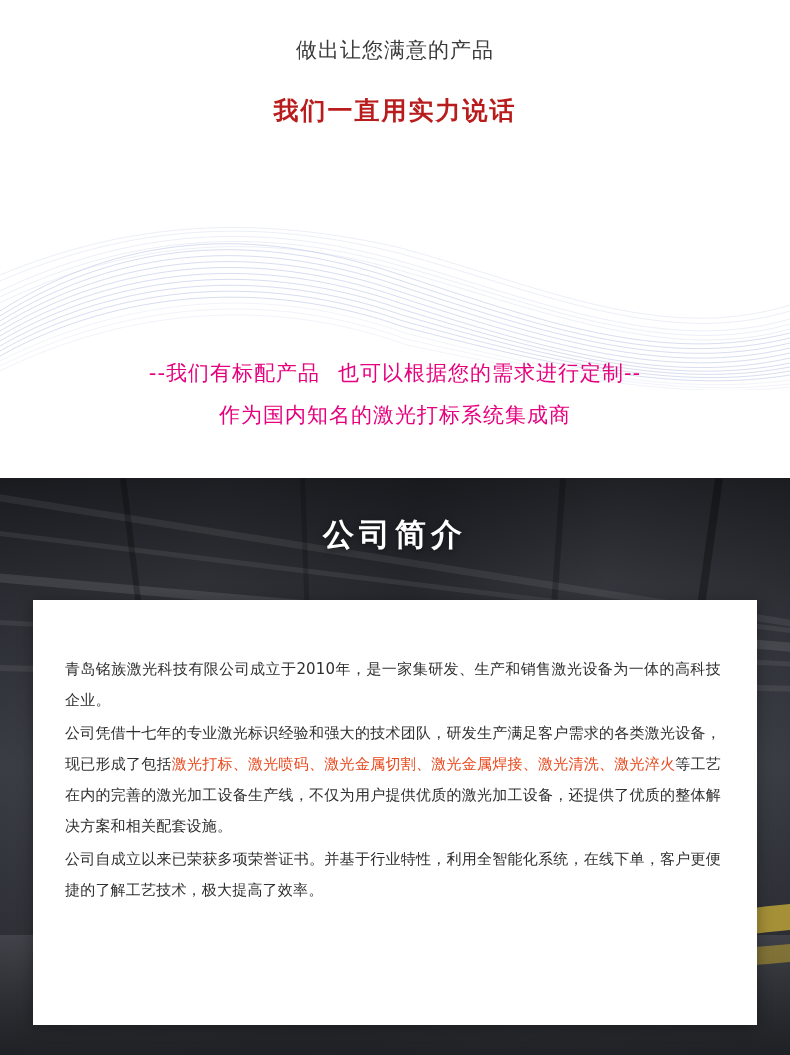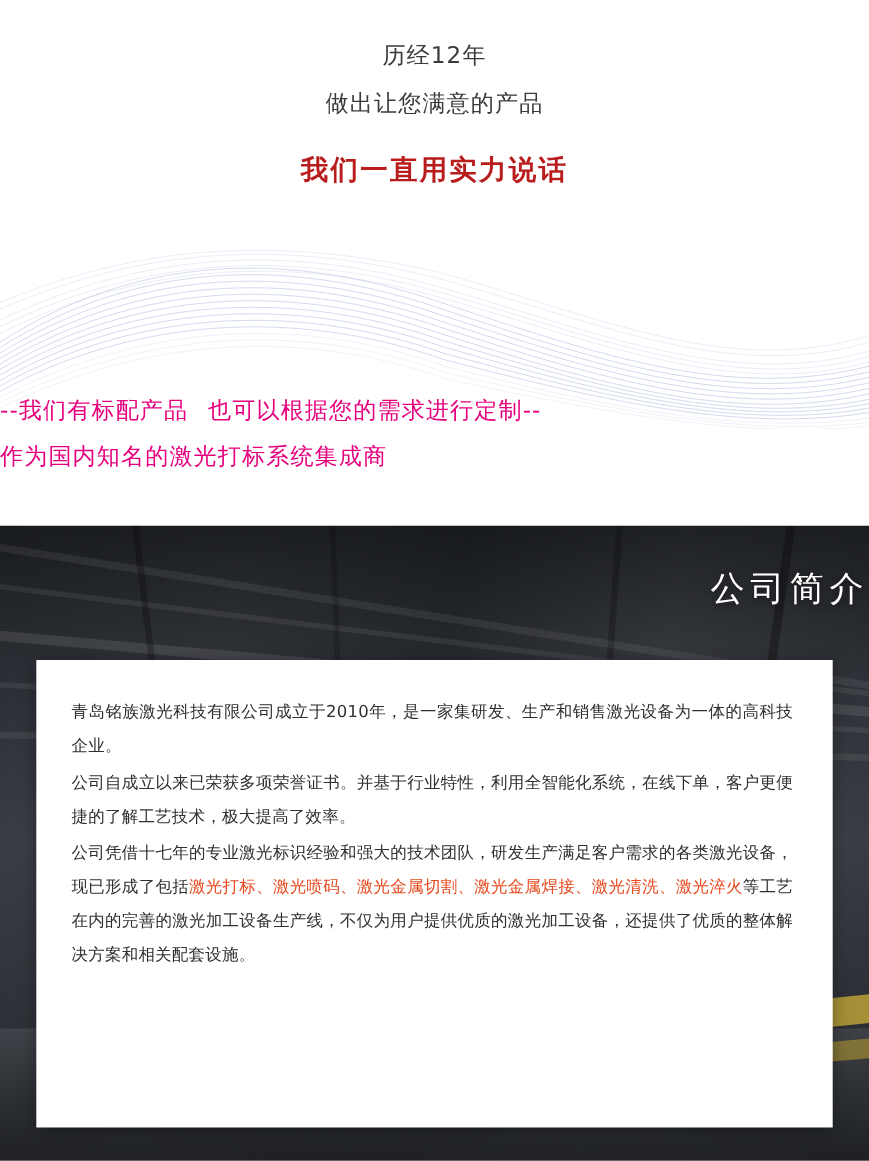--- a/index.html
+++ b/index.html
@@ -56,21 +56,21 @@
     font-weight: bold;
     color: #b91c1c;
     letter-spacing: 2px;
     font-family: "DejaVu Sans", sans-serif;
   }
   .pink-block {
     position: absolute;
     left: 0;
     top: 352px;
     width: 790px;
-    text-align: left;
+    text-align: center;
   }
   .pink-line {
     font-size: 21px;
     color: #e6007e;
     line-height: 42px;
     letter-spacing: 1px;
     font-family: "DejaVu Sans", sans-serif;
   }
   .pink-line .gap {
     display: inline-block;
@@ -126,39 +126,39 @@
     left: 700px; top: 470px;
     width: 90px; height: 18px;
     background: rgba(188,158,48,0.55);
     transform: skewY(-5deg);
   }
 
   .profile-title {
     position: absolute;
     left: 0; top: 36px;
     width: 790px;
-    text-align: right;
+    text-align: center;
     font-size: 31px;
-    font-weight: normal;
+    font-weight: bold;
     color: #ffffff;
     letter-spacing: 5px;
     font-family: "DejaVu Sans", sans-serif;
     text-shadow: 0 2px 6px rgba(0,0,0,0.5);
   }
 
   .profile-card {
     position: absolute;
     left: 33px;
     top: 122px;
     width: 724px;
     height: 425px;
     background: #ffffff;
     box-shadow: 0 2px 14px rgba(0,0,0,0.35);
     box-sizing: border-box;
-    padding: 32px 36px 0 32px;
+    padding: 54px 36px 0 32px;
   }
   .profile-para {
     font-size: 15px;
     line-height: 31px;
     color: #2f2f2f;
     text-align: justify;
     font-family: "DejaVu Sans", sans-serif;
     margin: 0 0 2px 0;
     letter-spacing: 0.2px;
   }
@@ -192,21 +192,20 @@
         <path d="M0,60 C130,6 254,0 397,32 C538,70 661,130 790,90"></path>
       </g>
       <g fill="none" stroke="#c7cde8" stroke-width="0.6" opacity="0.4">
         <path d="M0,146 C130,80 270,70 405,118 C560,158 680,180 790,165"></path>
         <path d="M0,151 C130,86 272,76 406,124 C562,160 682,182 790,169"></path>
         <path d="M0,156 C130,92 274,82 407,130 C564,163 684,184 790,172"></path>
       </g>
     </svg>
 
     <div class="slogan-block">
-      <div class="slogan-line">历经12年</div>
       <div class="slogan-line">做出让您满意的产品</div>
       <div class="slogan-strong">我们一直用实力说话</div>
     </div>
 
     <div class="pink-block">
       <div class="pink-line">
         <span>--我们有标配产品</span><span class="gap"></span><span>也可以根据您的需求进行定制--</span>
       </div>
       <div class="pink-line">作为国内知名的激光打标系统集成商</div>
     </div>
@@ -224,18 +223,18 @@
     <div class="beam v3"></div>
     <div class="beam v4"></div>
     <div class="floorline"></div>
     <div class="yellowbar"></div>
     <div class="yellowbar2"></div>
 
     <div class="profile-title">公司简介</div>
 
     <div class="profile-card">
       <p class="profile-para">青岛铭族激光科技有限公司成立于2010年，是一家集研发、生产和销售激光设备为一体的高科技企业。</p>
+      <p class="profile-para"><span>公司凭借十七年的专业激光标识经验和强大的技术团队，研发生产满足客户需求的各类激光设备，现已形成了包括</span><span class="hl">激光打标、激光喷码、激光金属切割、激光金属焊接、激光清洗、激光淬火</span><span>等工艺在内的完善的激光加工设备生产线，不仅为用户提供优质的激光加工设备，还提供了优质的整体解决方案和相关配套设施。</span></p>
       <p class="profile-para">公司自成立以来已荣获多项荣誉证书。并基于行业特性，利用全智能化系统，在线下单，客户更便捷的了解工艺技术，极大提高了效率。</p>
-      <p class="profile-para"><span>公司凭借十七年的专业激光标识经验和强大的技术团队，研发生产满足客户需求的各类激光设备，现已形成了包括</span><span class="hl">激光打标、激光喷码、激光金属切割、激光金属焊接、激光清洗、激光淬火</span><span>等工艺在内的完善的激光加工设备生产线，不仅为用户提供优质的激光加工设备，还提供了优质的整体解决方案和相关配套设施。</span></p>
     </div>
   </section>
 
 </div>
 
 </body></html>

